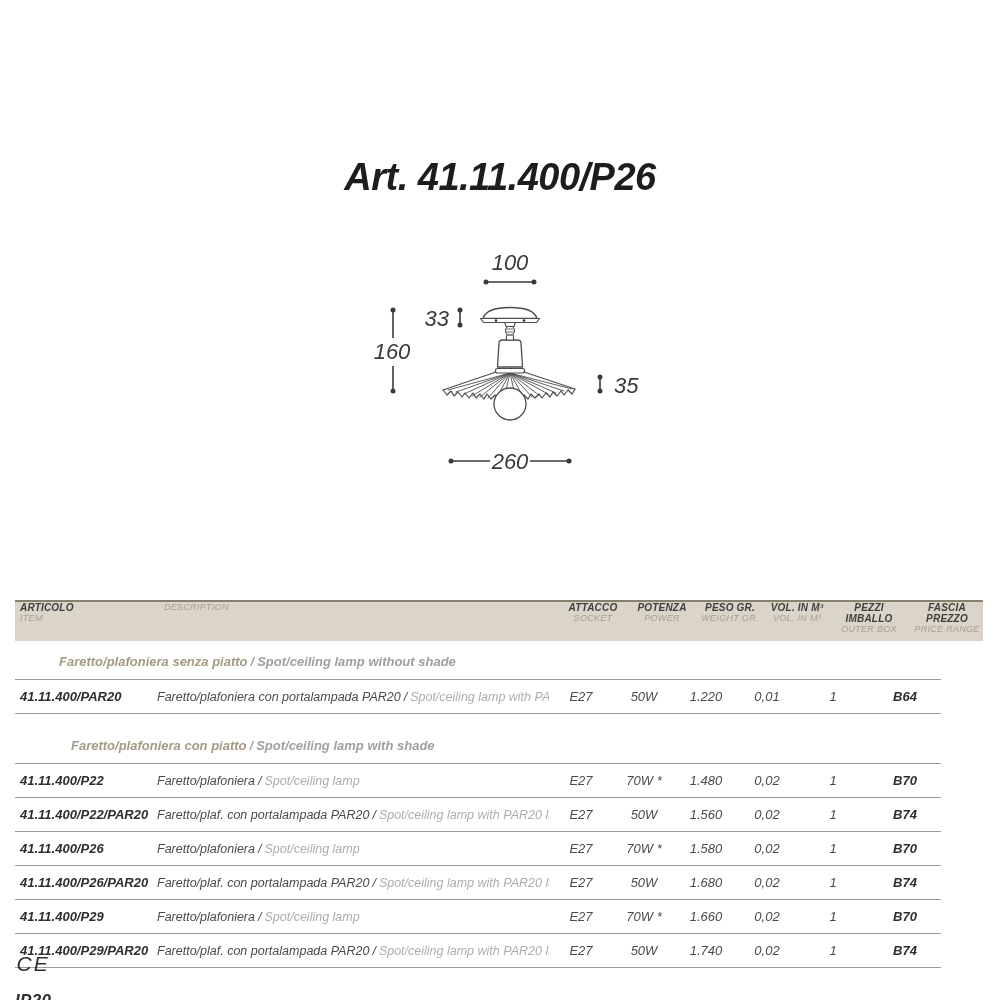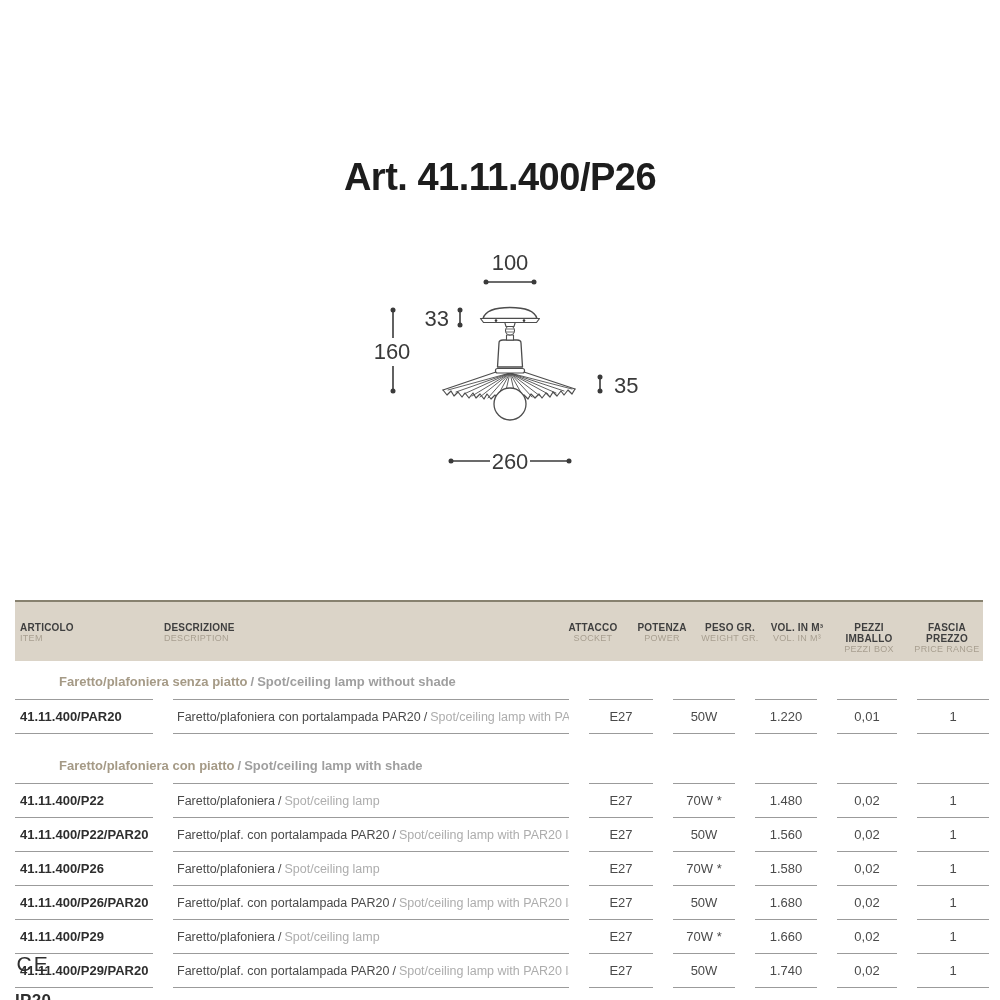--- a/index.html
+++ b/index.html
@@ -1,40 +1,40 @@
 <!DOCTYPE html>
 <html><head>
 <meta charset="utf-8">
 <style>
   html,body{margin:0;padding:0;background:#fff;}
   body{width:1000px;height:1000px;font-family:"Liberation Sans",sans-serif;}
-  .page{position:relative;width:1000px;height:1000px;background:#fff;overflow:hidden;}
+  .page{position:relative;width:1000px;height:1000px;background:#fff;overflow:hidden;font-style:italic;}
 
   .title{position:absolute;top:156px;left:0;width:100%;text-align:center;
          font-size:38px;font-weight:bold;color:#1d1d1d;letter-spacing:-0.5px;}
 
   .drawing{position:absolute;left:350px;top:230px;}
   .drawing text{font-family:"Liberation Sans",sans-serif;font-size:22px;fill:#3a3a3a;}
 
   .spec-table{position:absolute;left:15px;top:600px;width:968px;}
   .thead{display:grid;grid-template-columns:138px 396px 64px 62px 62px 60px 72px 72px;
-         column-gap:6px;background:#dbd4c8;border-top:2px solid #87816f;padding:20px 0 7px 0;}
+         column-gap:6px;background:#dbd4c8;border-top:2px solid #87816f;padding:0 0 7px 0;}
   .th{padding-left:5px;}
   .th.center{text-align:center;padding-left:0;}
   .th-it{font-size:10px;font-weight:bold;color:#3f3f3f;letter-spacing:0.2px;}
   .th-en{font-size:9px;color:#a89f90;margin-top:0;letter-spacing:0.3px;}
 
   .section-heading{padding:0 0 0 5px;font-size:13px;font-weight:bold;}
   .section-heading.one{margin:13px 0 10px 0;}
-  .section-heading.two{margin:24px 0 10px 0;}
+  .section-heading.two{margin:24px 0 10px 12px;}
   .sec-it{color:#a59a86;padding-left:39px;}
   .sec-sep{color:#9f9f9f;margin:0 3px;}
   .sec-en{color:#9f9f9f;}
 
-  .row{display:grid;grid-template-columns:138px 396px 64px 62px 62px 60px 72px 72px;column-gap:20px;}
+  .row{display:grid;grid-template-columns:138px 396px 64px 62px 62px 60px 72px 72px;column-gap:0;}
   .row .cell{border-bottom:1px solid #9b9b9b;height:33px;display:flex;align-items:center;overflow:hidden;}
   .row.first .cell{border-top:1px solid #9b9b9b;}
   .c-article{font-size:13px;font-weight:bold;color:#2e2e2e;padding-left:5px;white-space:nowrap;}
   .c-desc{font-size:12.5px;color:#4a4a4a;padding-left:4px;white-space:nowrap;}
   .d-sep{margin:0 3px;color:#4a4a4a;}
   .d-en{color:#adadad;}
   .c-val{justify-content:center;font-size:13px;color:#4a4a4a;white-space:nowrap;}
   .c-price{justify-content:center;font-size:13px;font-weight:bold;color:#2e2e2e;}
 
   .footer-icons{position:absolute;left:15px;top:953px;display:flex;align-items:center;gap:9px;color:#2f2f2f;height:32px;flex-direction:column;}
@@ -100,42 +100,41 @@
     <text x="160" y="239" text-anchor="middle">260</text>
   </svg>
 
   <div class="spec-table">
     <div class="thead">
       <div class="th">
         <div class="th-it">ARTICOLO</div>
         <div class="th-en">ITEM</div>
       </div>
       <div class="th">
-        <div class="th-it">DESCRIZIONE</div>
         <div class="th-en">DESCRIPTION</div>
       </div>
       <div class="th center">
         <div class="th-it">ATTACCO</div>
         <div class="th-en">SOCKET</div>
       </div>
       <div class="th center">
         <div class="th-it">POTENZA</div>
         <div class="th-en">POWER</div>
       </div>
       <div class="th center">
         <div class="th-it">PESO GR.</div>
         <div class="th-en">WEIGHT GR.</div>
       </div>
       <div class="th center">
         <div class="th-it">VOL. IN M³</div>
         <div class="th-en">VOL. IN M³</div>
       </div>
       <div class="th center">
         <div class="th-it">PEZZI IMBALLO</div>
-        <div class="th-en">PEZZI BOX</div>
+        <div class="th-en">OUTER BOX</div>
       </div>
       <div class="th center">
         <div class="th-it">FASCIA PREZZO</div>
         <div class="th-en">PRICE RANGE</div>
       </div>
     </div>
 
     <div class="section-heading one">
       <span class="sec-it">Faretto/plafoniera senza piatto</span><span class="sec-sep">/</span><span class="sec-en">Spot/ceiling lamp without shade</span>
     </div>

